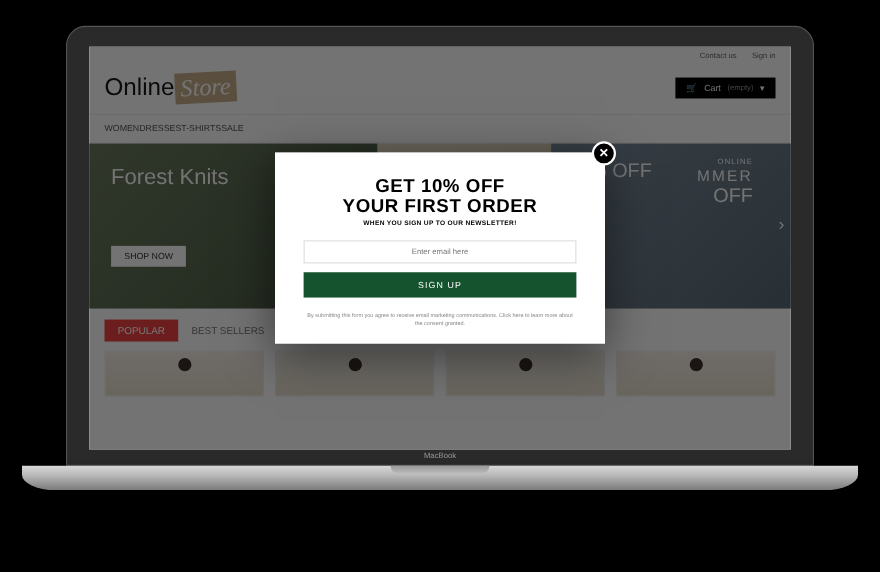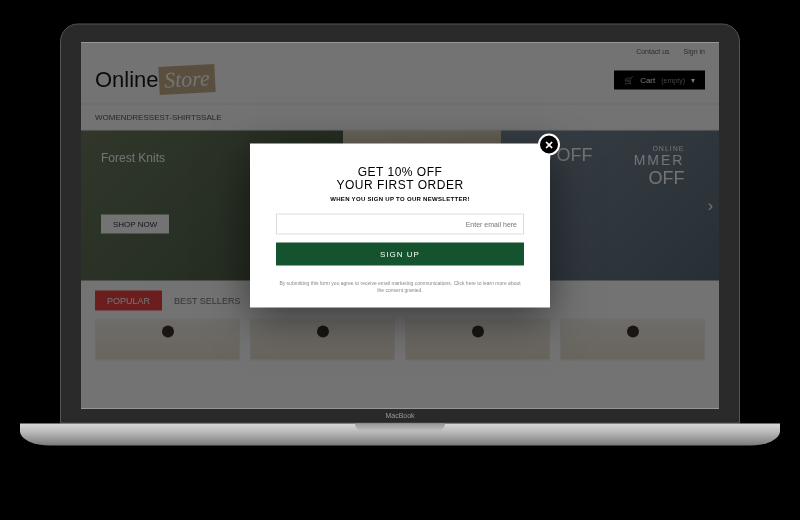--- a/index.html
+++ b/index.html
@@ -19,41 +19,41 @@
 .logo .st{display:inline-block;background:#c7b08a;color:#fff;padding:1px 5px;transform:rotate(-3deg);font-weight:400;font-style:italic;font-family:cursive}
 .search{flex:1;display:flex;max-width:220px;margin-left:20px}
 .search input{flex:1;border:1px solid #ddd;padding:4px 8px;font-size:8px;outline:none}
 .search button{background:#000;border:none;width:28px;color:#fff;cursor:pointer}
 .cart{background:#000;color:#fff;padding:5px 10px;font-size:8px;display:flex;align-items:center;gap:6px;margin-left:auto}
 .cart .empty{color:#999;font-size:7px}
 .nav{display:flex;padding:8px 14px;border-top:1px solid #eee;border-bottom:1px solid #eee;font-size:8px;color:#555}
 .nav span{cursor:pointer}
 .hero{display:flex;height:150px}
 .hero-left{flex:1.4;background:linear-gradient(135deg,#6b7a5e,#4a5a44);color:#fff;padding:20px;position:relative}
-.hero-left h2{font-weight:300;font-size:12px;margin-bottom:50px}
+.hero-left h2{font-weight:300;font-size:20px;margin-bottom:50px}
 .shopnow{background:#fff;color:#333;border:none;padding:5px 12px;font-size:8px;cursor:pointer}
 .hero-mid{flex:1;background:linear-gradient(160deg,#e8dfc8,#cfc4a8)}
 .hero-right{flex:1.2;background:linear-gradient(135deg,#7a8a9a,#5a6a75);color:#fff;padding:14px;text-align:right;display:flex;justify-content:space-around}
 .hero-right .tag{font-size:7px;letter-spacing:1px}
 .hero-right .big{font-size:18px;font-weight:300}
 .hero-right .mmer{font-size:14px;letter-spacing:2px;font-weight:300}
 .carousel-r{position:absolute;right:6px;top:50%;transform:translateY(-50%);color:#fff;font-size:16px}
 .tabs{display:flex;gap:0;padding:10px 14px 4px;font-size:9px}
 .tabs span{padding:5px 12px;color:#777;cursor:pointer}
 .tabs span.active{background:#ef4444;color:#fff}
 .products{display:flex;gap:10px;padding:4px 14px}
 .prod{flex:1;height:42px;border:1px solid #eee;background:linear-gradient(180deg,#f5f0e8,#e8e0d0);position:relative}
 .prod::after{content:"";position:absolute;left:50%;top:6px;transform:translateX(-50%);width:12px;height:12px;border-radius:50%;background:#3a2f28}
 
 .overlay{position:absolute;inset:0;background:rgba(0,0,0,.55);display:flex;align-items:center;justify-content:center}
 .modal{background:#fff;width:300px;padding:22px 26px 14px;position:relative;text-align:center;box-shadow:0 10px 40px rgba(0,0,0,.5)}
 .close{position:absolute;top:-10px;right:-10px;width:22px;height:22px;border-radius:50%;background:#000;color:#fff;border:2px solid #fff;font-size:11px;line-height:18px;cursor:pointer;font-weight:bold}
-.modal h1{font-size:12px;font-weight:400;letter-spacing:.5px;line-height:1.05}
+.modal h1{font-size:17px;font-weight:700;letter-spacing:.5px;line-height:1.05}
 .modal .sub{font-size:6px;font-weight:700;letter-spacing:.3px;margin-top:4px}
-.modal input{width:100%;border:1px solid #ddd;padding:6px;margin-top:12px;font-size:7px;text-align:right;outline:none}
+.modal input{width:100%;border:1px solid #ddd;padding:6px;margin-top:12px;font-size:7px;text-align:center;outline:none}
 .modal button.su{width:100%;background:#14532d;color:#fff;border:none;padding:7px;margin-top:8px;font-size:8px;font-weight:400;letter-spacing:1px;cursor:pointer}
 .disc{font-size:5px;color:#888;line-height:1.4;margin-top:14px}
 </style>
 </head>
 <body>
 
 <div class="laptop">
   <div class="screen-bezel">
     <div class="screen">
 

